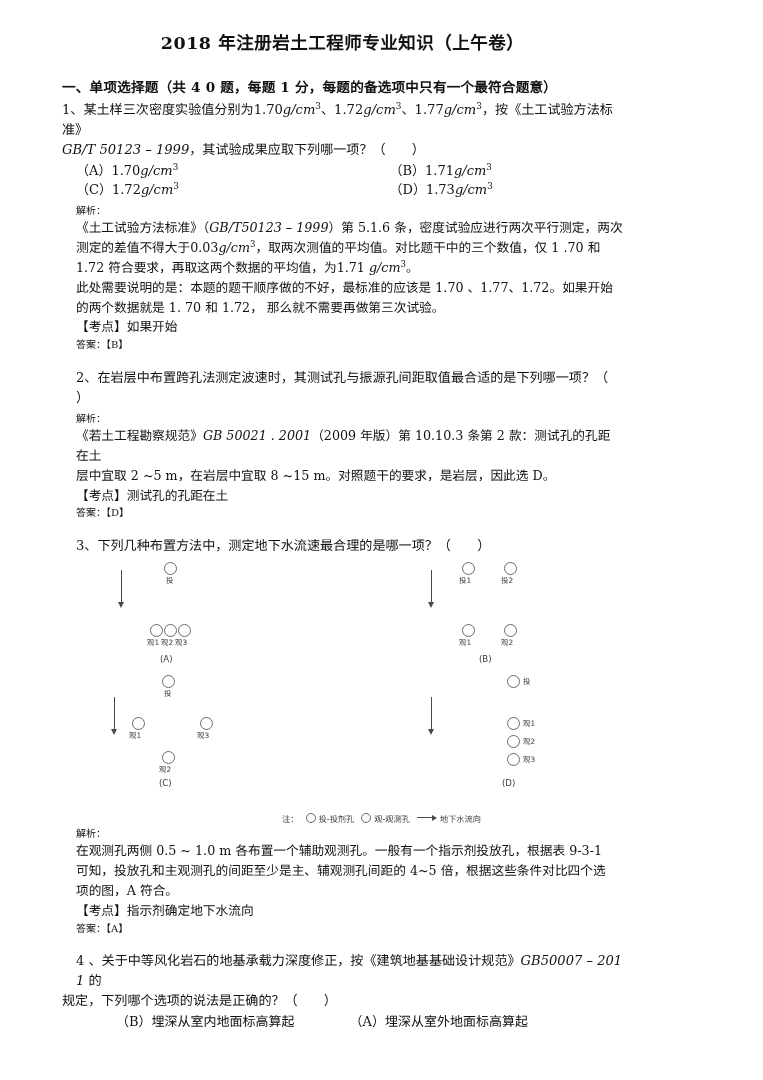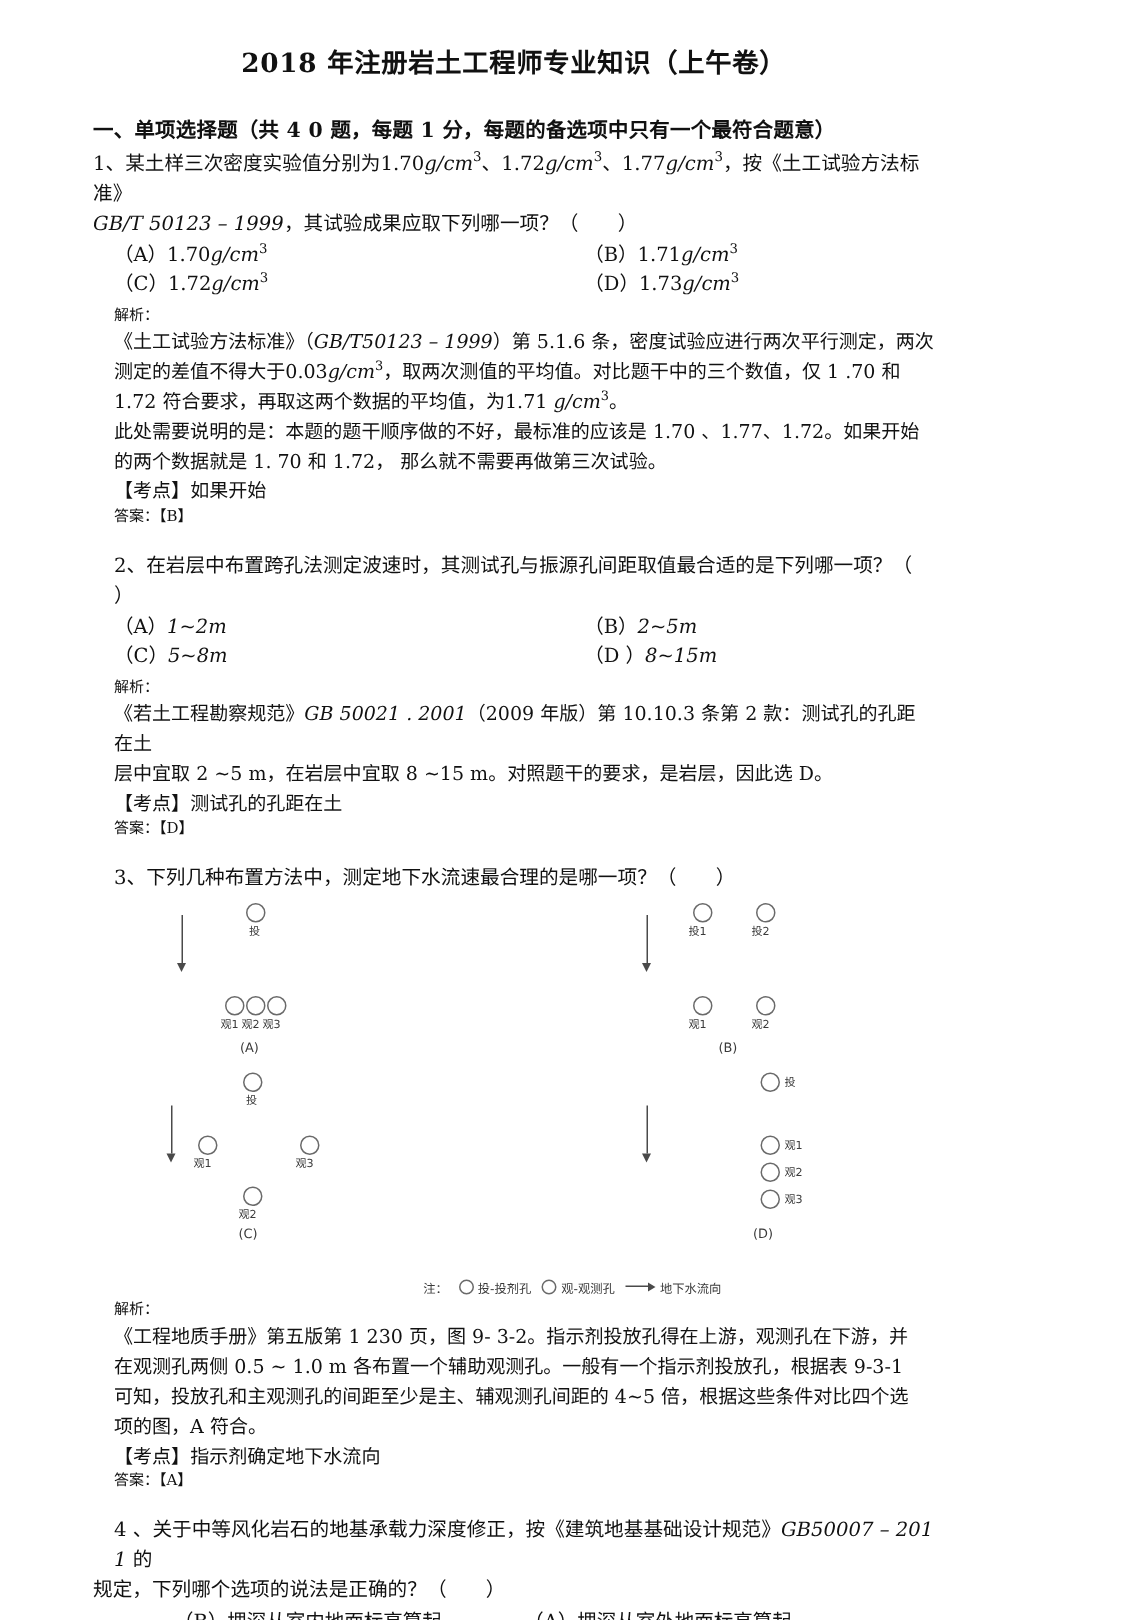--- a/index.html
+++ b/index.html
@@ -253,34 +253,20 @@
     </div>
     <div class="answer-line">
       <span>答案：</span><span>【B】</span>
     </div>
   </div>
 
   <div class="q-block">
     <div class="stem stem-indent">2、在岩层中布置跨孔法测定波速时，其测试孔与振源孔间距取值最合适的是下列哪一项？（</div>
     <div class="stem stem-indent" style="margin-top:0">）</div>
 
-    <div class="options">
-      <div class="option">
-        <span>（A）</span><i class="m">1~2m</i>
-      </div>
-      <div class="option col-b">
-        <span>（B）</span><i class="m">2~5m</i>
-      </div>
-      <div class="option">
-        <span>（C）</span><i class="m">5~8m</i>
-      </div>
-      <div class="option col-b">
-        <span>（D ）</span><i class="m">8~15m</i>
-      </div>
-    </div>
 
     <div class="analysis-label">解析：</div>
     <div class="para para-indent">《若土工程勘察规范》<i class="m">GB 50021 . 2001</i>（2009 年版）第 10.10.3 条第 2 款：测试孔的孔距在土</div>
     <div class="para para-indent">层中宜取 2 ~5 m，在岩层中宜取 8 ~15 m。对照题干的要求，是岩层，因此选 D。</div>
 
     <div class="keypoint-line">
       <span>【考点】</span><span>测试孔的孔距在土</span>
     </div>
     <div class="answer-line">
       <span>答案：</span><span>【D】</span>
@@ -372,21 +358,20 @@
           <span class="lg-arrow">
               <span class="shaft"></span>
               <span class="head"></span>
             </span>
           <span>地下水流向</span>
         </span>
       </div>
     </div>
 
     <div class="analysis-label" style="margin-top:2px">解析：</div>
-    <div class="para para-indent">《工程地质手册》第五版第 1 230 页，图 9- 3-2。指示剂投放孔得在上游，观测孔在下游，并</div>
     <div class="para para-indent">在观测孔两侧 0.5 ~ 1.0 m 各布置一个辅助观测孔。一般有一个指示剂投放孔，根据表 9-3-1</div>
     <div class="para para-indent">可知，投放孔和主观测孔的间距至少是主、辅观测孔间距的 4~5 倍，根据这些条件对比四个选</div>
     <div class="para para-indent">项的图，A 符合。</div>
 
     <div class="keypoint-line">
       <span>【考点】</span><span>指示剂确定地下水流向</span>
     </div>
     <div class="answer-line">
       <span>答案：</span><span>【A】</span>
     </div>

